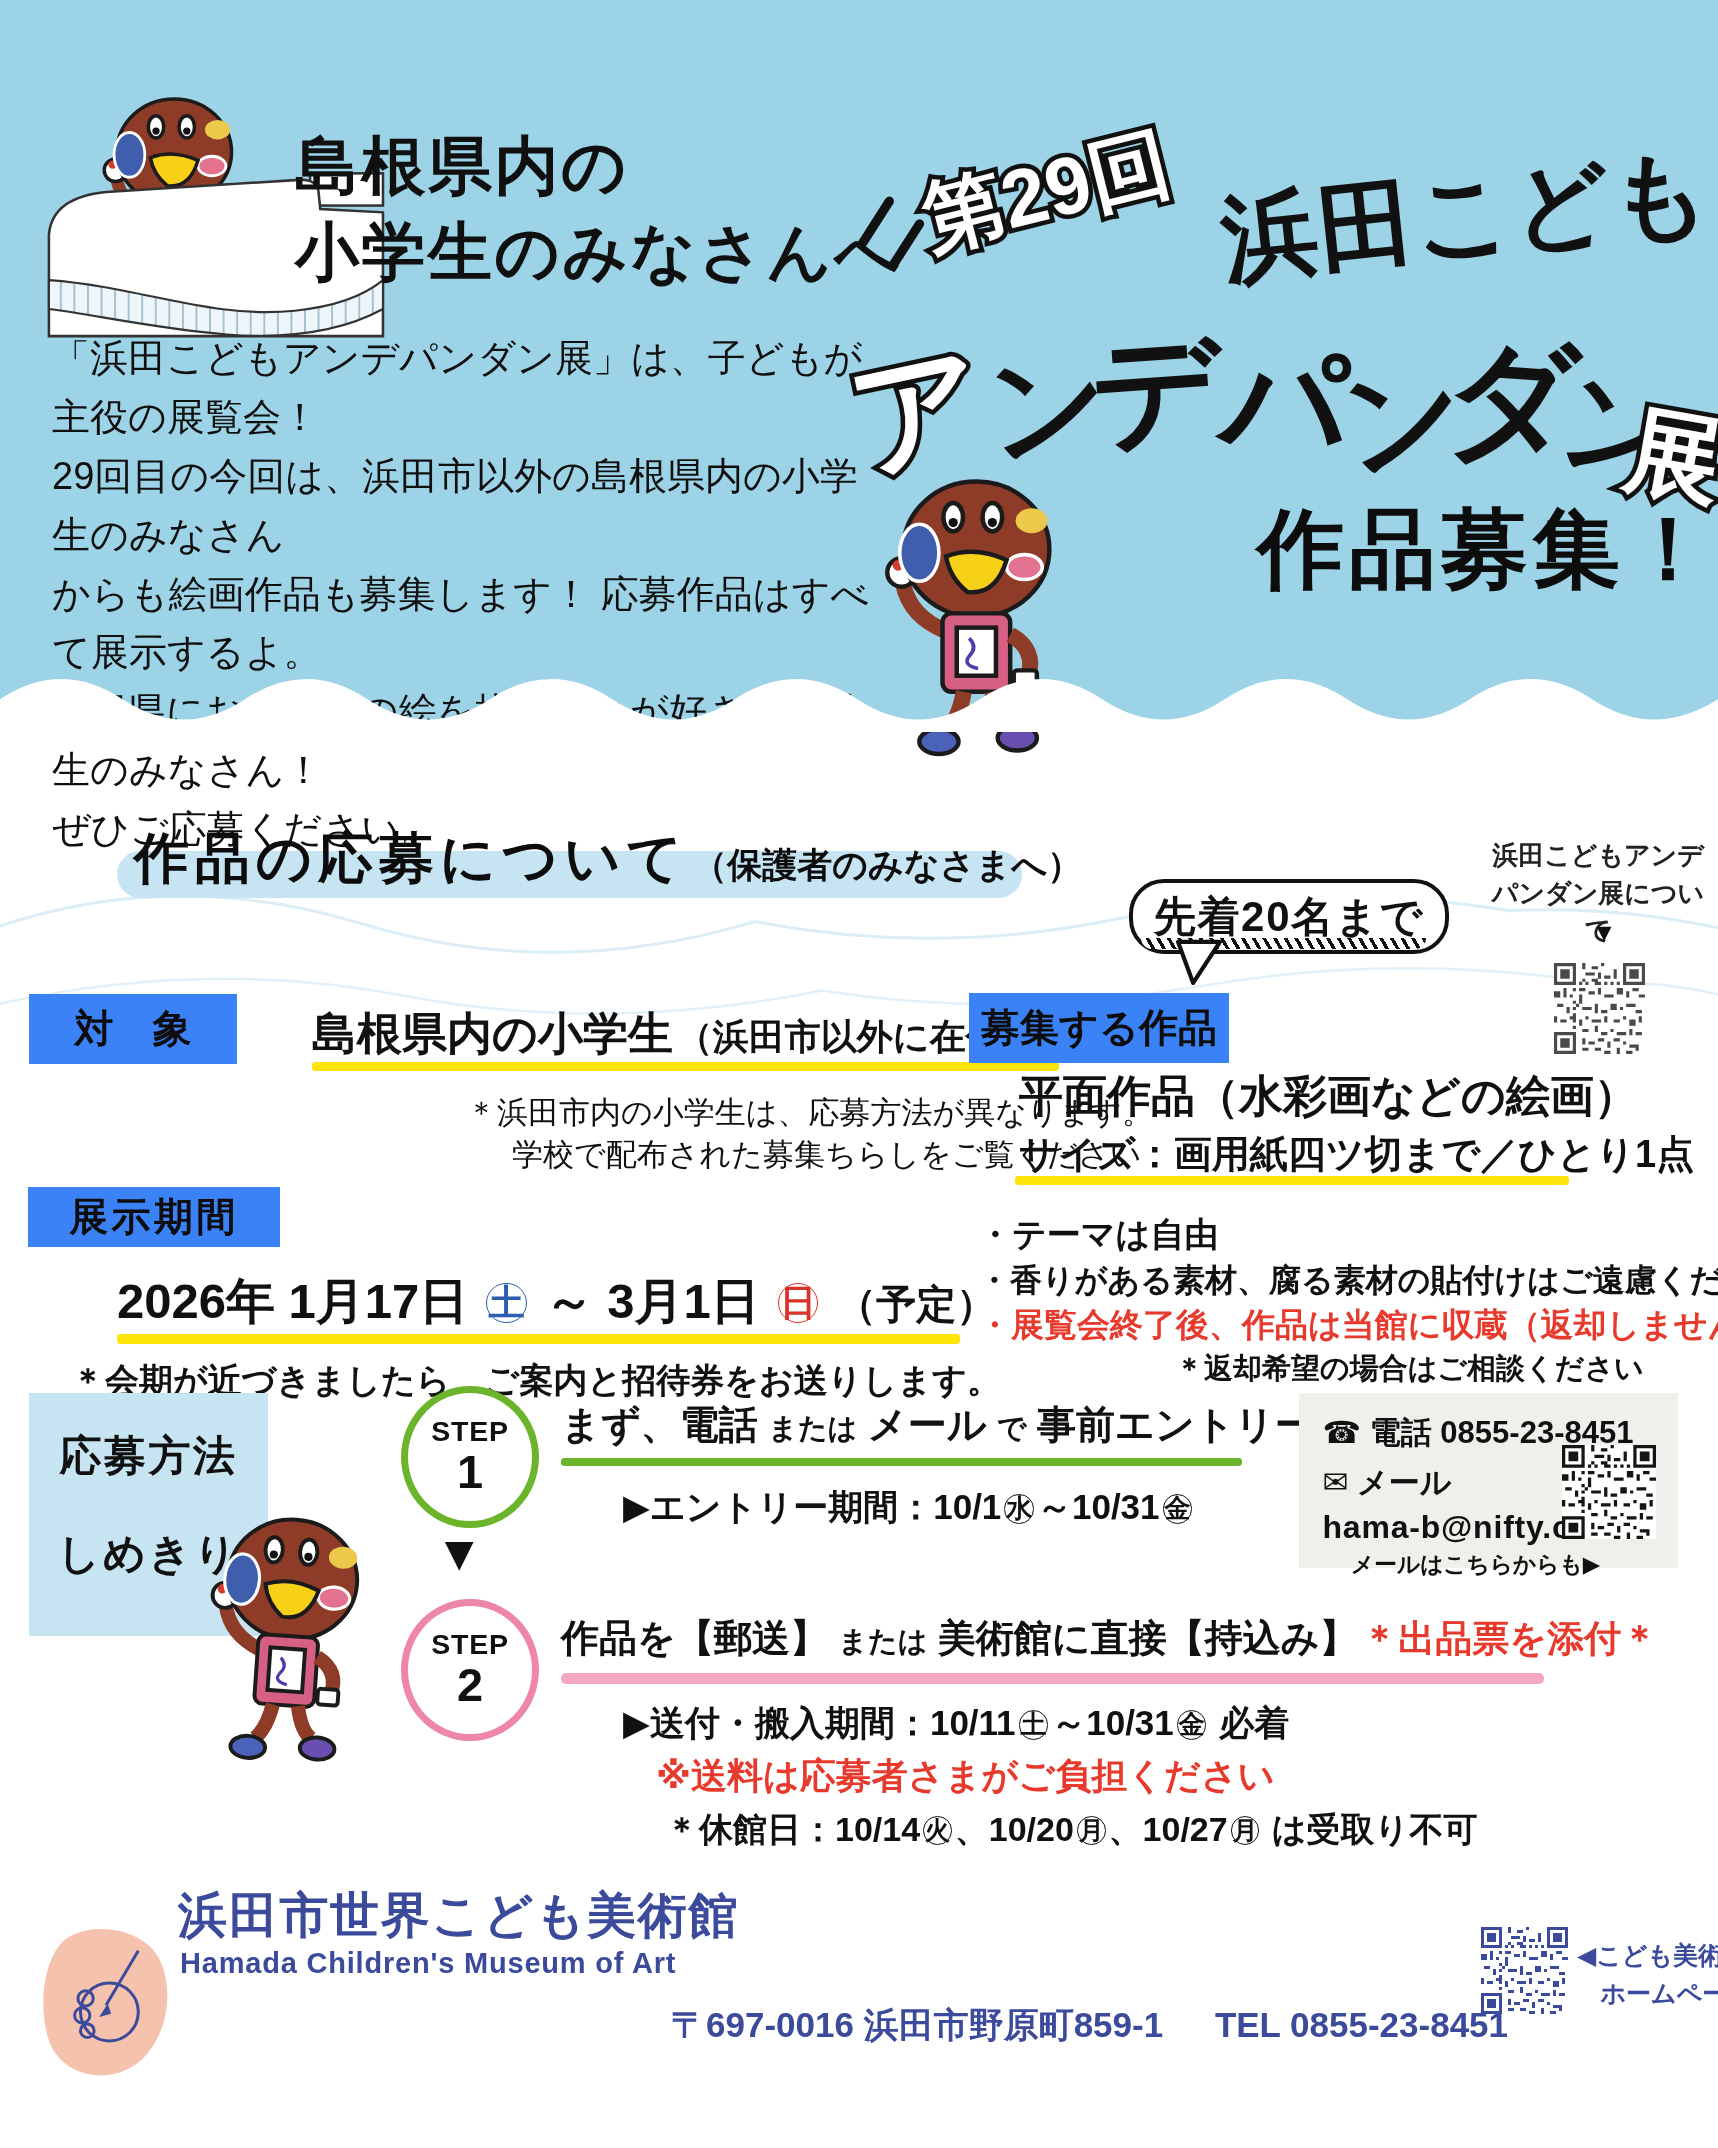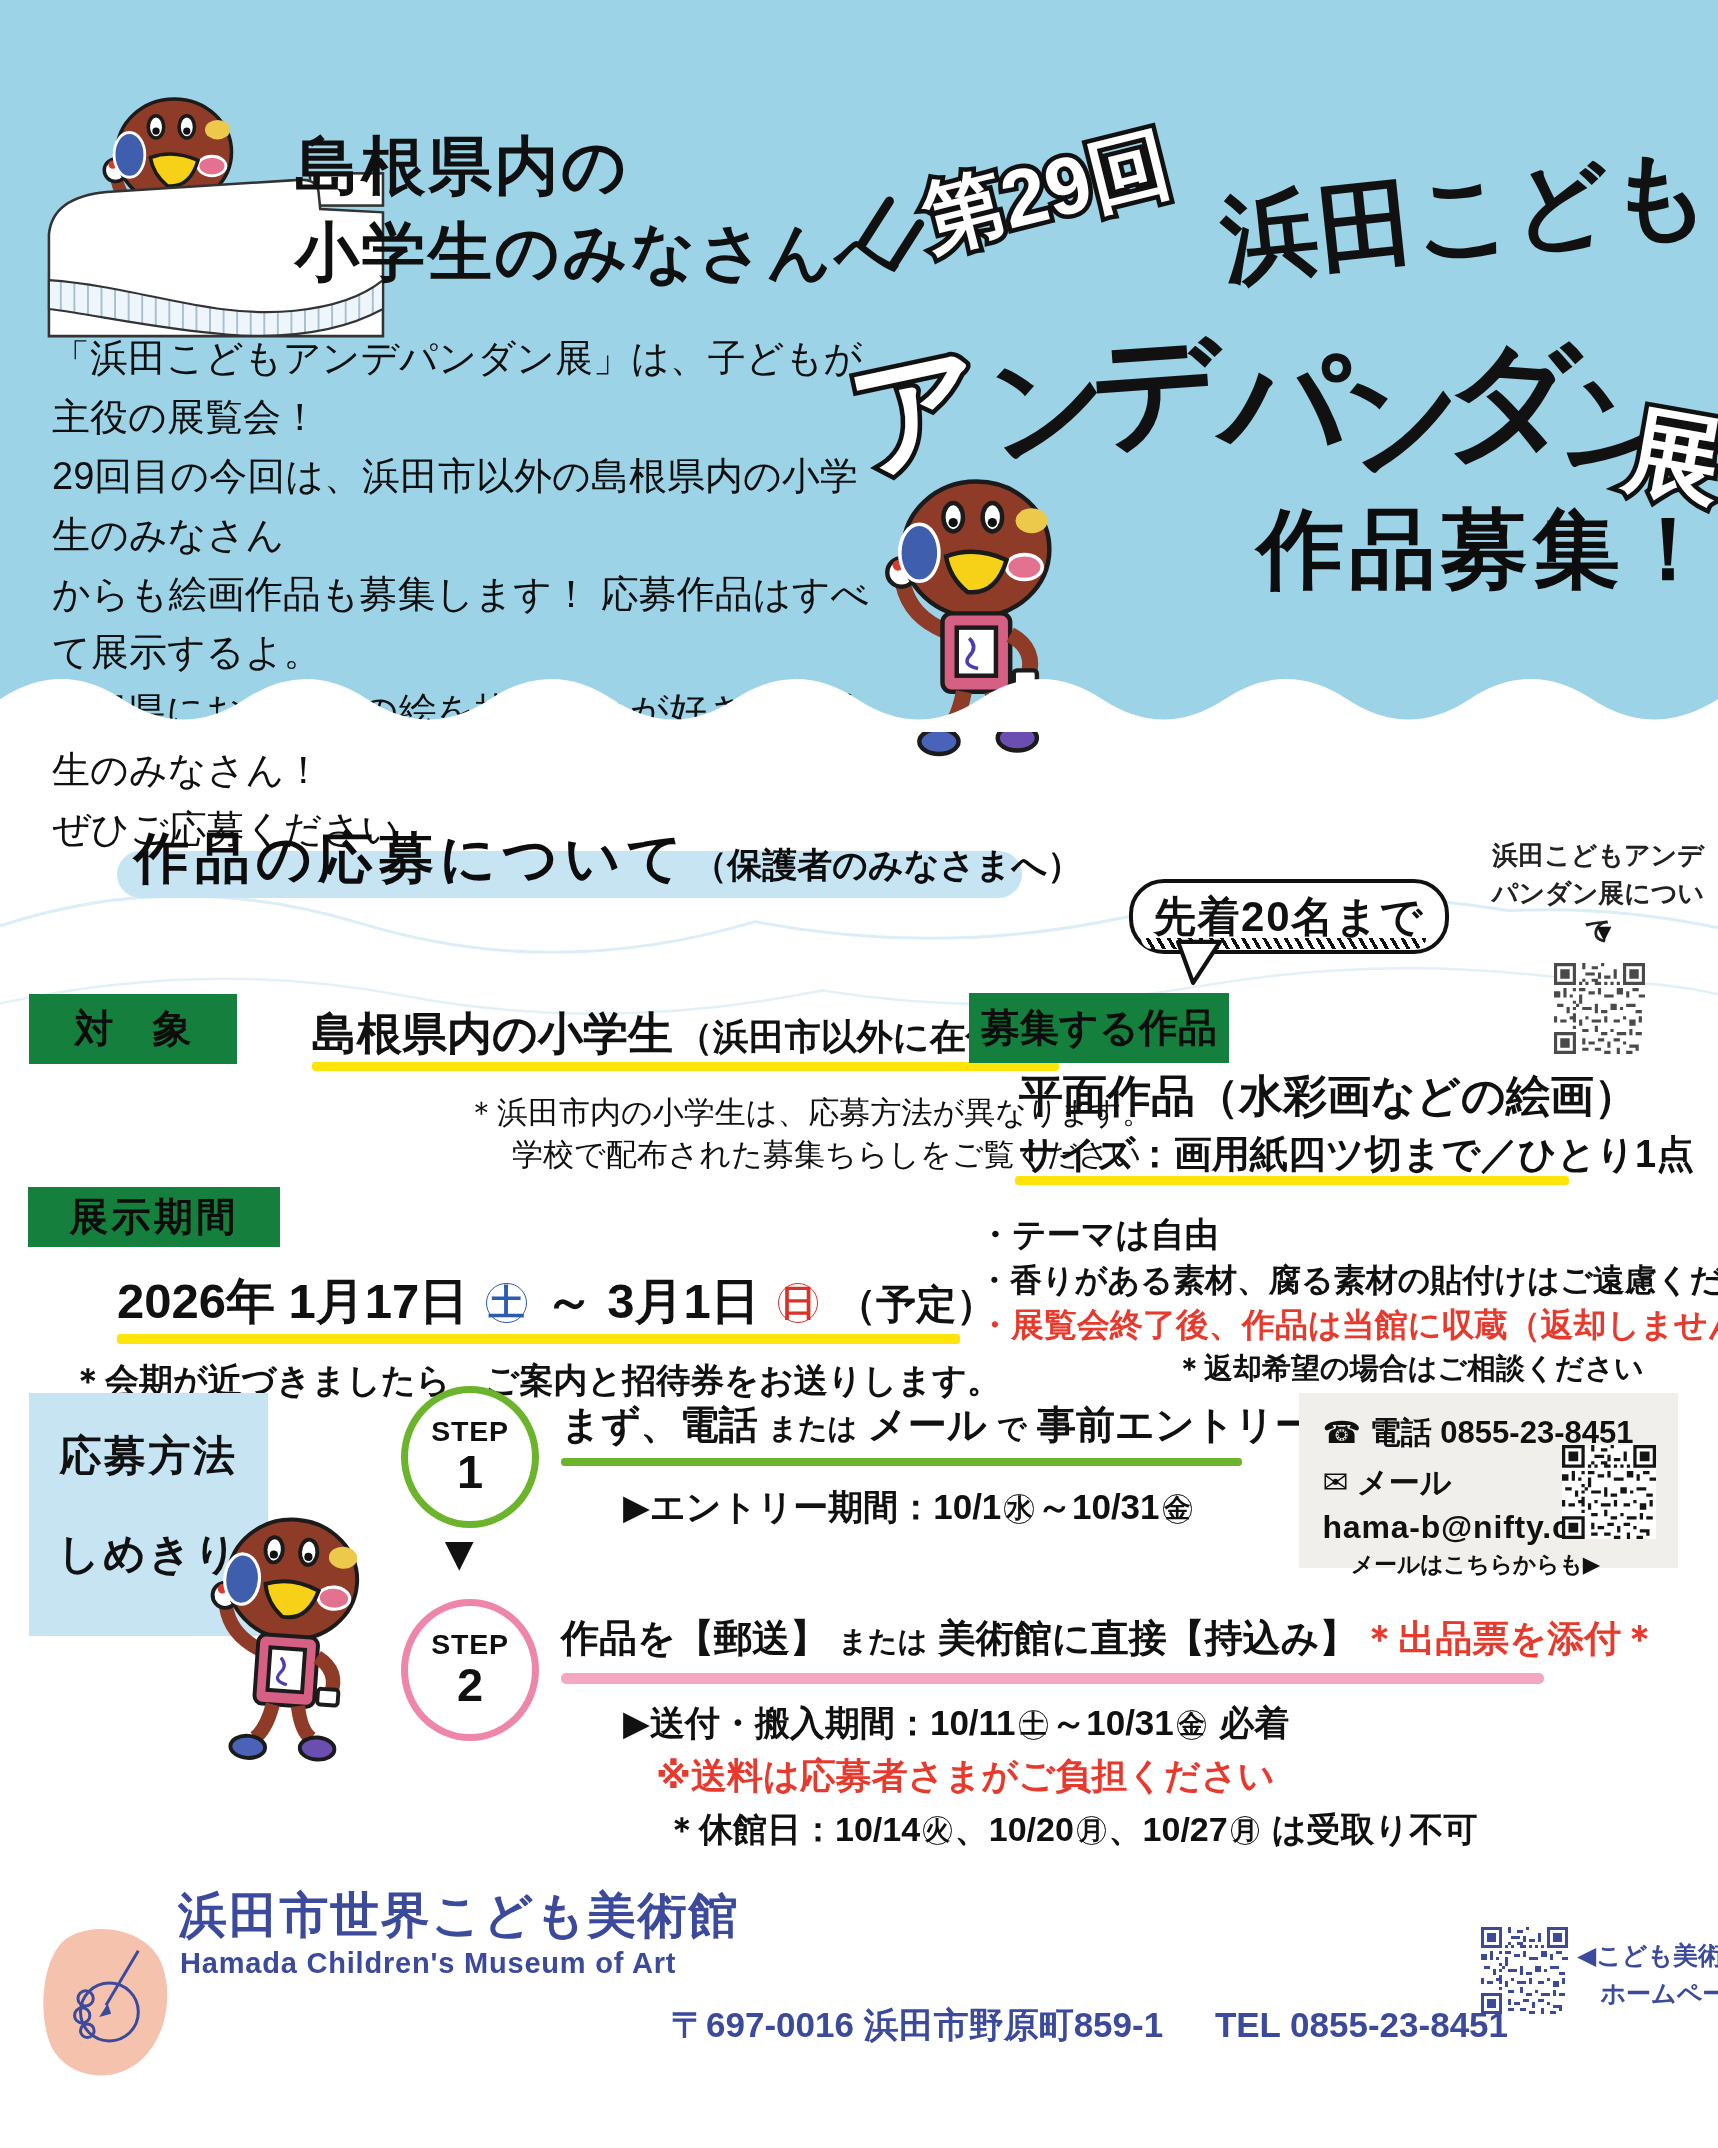--- a/index.html
+++ b/index.html
@@ -33,21 +33,21 @@
     background:repeating-linear-gradient(60deg,#111 0 3.4px,#ffffff 3.4px 9.2px);}
   .bubble-tail{left:1173px;top:941px;width:52px;height:47px;overflow:visible;}
   
   .qr-caption-top{left:1489px;top:837px;width:218px;text-align:center;font-size:26px;font-weight:600;line-height:1.45;color:#222;}
   .qr-arrow-top{left:1579px;top:918px;width:50px;text-align:center;font-size:25px;color:#111;}
   .qr{display:block;}
   #qr-about{left:1554px;top:963px;width:91px;height:91px;color:#4a4a4a;}
   #qr-mail{left:1562px;top:1445px;width:94px;height:94px;color:#151515;}
   #qr-site{left:1481px;top:1927px;width:87px;height:87px;color:#3b4a9b;}
   
-  .label-box{background:#15803d;display:flex;align-items:center;justify-content:center;
+  .label-box{background:#3b82f6;display:flex;align-items:center;justify-content:center;
     font-weight:700;color:#0d0d0d;}
   #box-target{left:29px;top:994px;width:208px;height:70px;font-size:39px;}
   #box-period{left:28px;top:1187px;width:252px;height:60px;font-size:39px;letter-spacing:3.4px;}
   #box-works{left:969px;top:993px;width:260px;height:70px;font-size:39px;}
   #box-apply{left:29px;top:1393px;width:239px;height:243px;background:#c6e4f2;}
   .apply-line{position:absolute;left:0;width:239px;text-align:center;font-size:42px;font-weight:600;letter-spacing:2.5px;}
   
   .target-value{left:312px;top:1004px;white-space:nowrap;}
   .tv-main{font-size:45px;font-weight:800;}
   .tv-note{font-size:36px;font-weight:600;}

